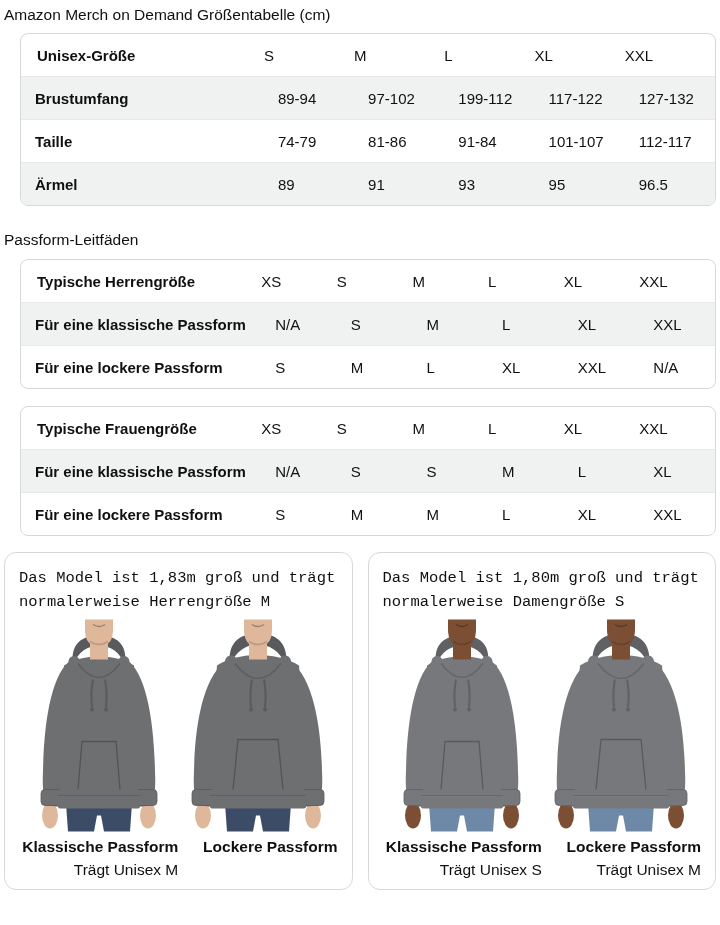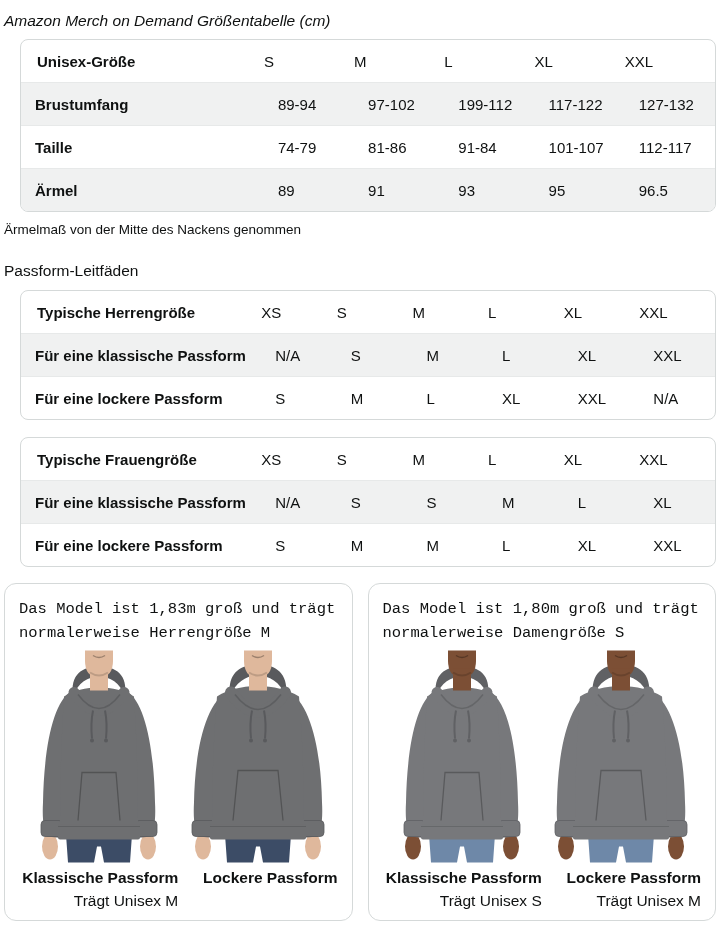--- a/index.html
+++ b/index.html
@@ -4,21 +4,21 @@
 <style>
   * { box-sizing: border-box; }
   html,body { margin:0; padding:0; }
   body {
     width:720px; height:925px; overflow:hidden;
     background:#fff; color:#0f1111;
     font-family:"Liberation Sans", sans-serif;
   }
   .page { padding:2px 4px 0 4px; }
 
-  .page-title { font-size:15.5px; font-weight:400; margin:10px 0 9px 0;font-style:italic; }
+  .page-title { font-size:15.5px; font-weight:400; margin:4px 0 9px 0; }
 
   .tbl-wrap {
     border:1px solid var(--table_border,#d5d9d9);
     border-radius:8px; overflow:hidden; background:#fff;margin-left:16px;
   }
   table { width:100%; border-collapse:collapse; font-size:15px; table-layout:fixed; }
   th, td {
     text-align:left; vertical-align:middle; font-weight:400;
     padding:12.5px 4px 12.5px 0; line-height:17px;
     white-space:nowrap; overflow:hidden;
@@ -102,21 +102,20 @@
         <td>89</td>
         <td>91</td>
         <td>93</td>
         <td>95</td>
         <td>96.5</td>
       </tr>
     </tbody>
       </table>
   </div>
 
-  <div class="note">Ärmelmaß von der Mitte des Nackens genommen</div>
 
   <div class="section-title">Passform-Leitfäden</div>
 
   <div class="tbl-wrap">
     <table>
       <colgroup>
           <col style="width:34.6%">
           <col style="width:10.9%">
           <col style="width:10.9%">
           <col style="width:10.9%">

